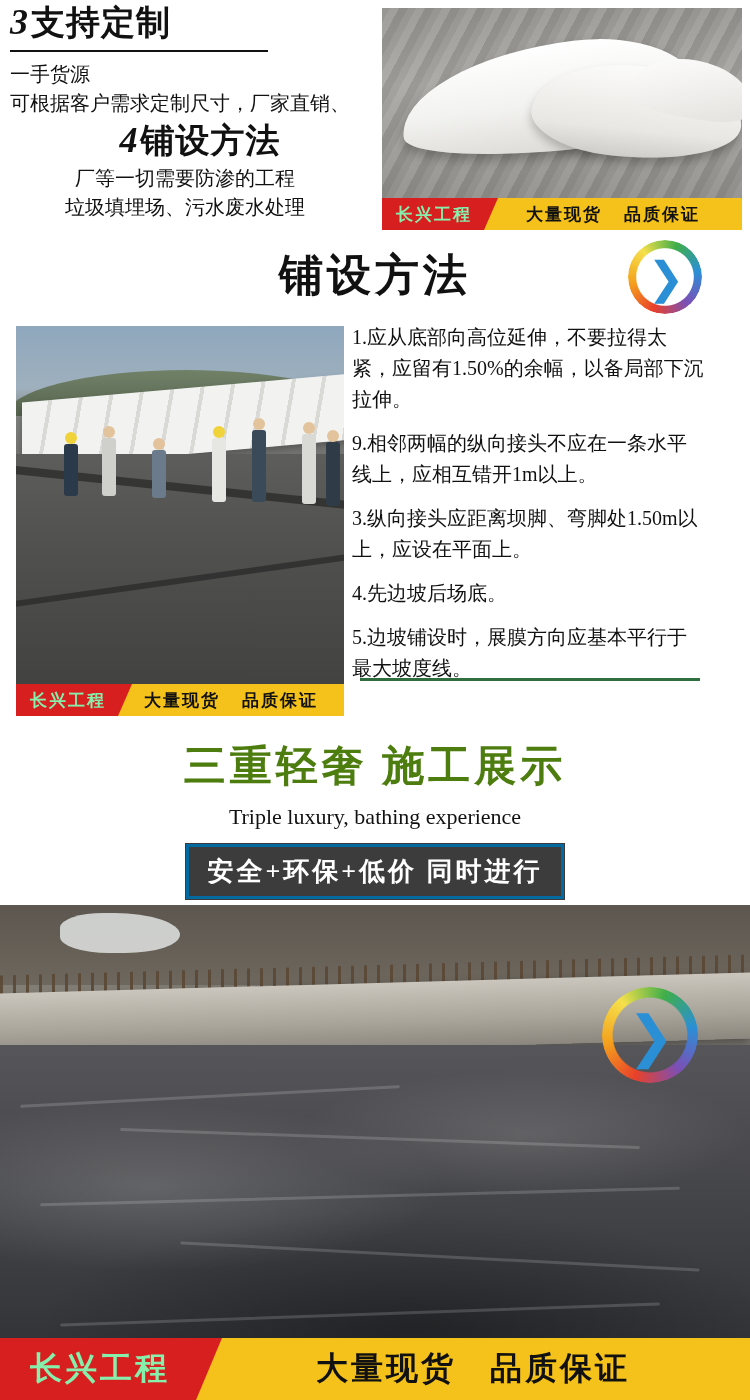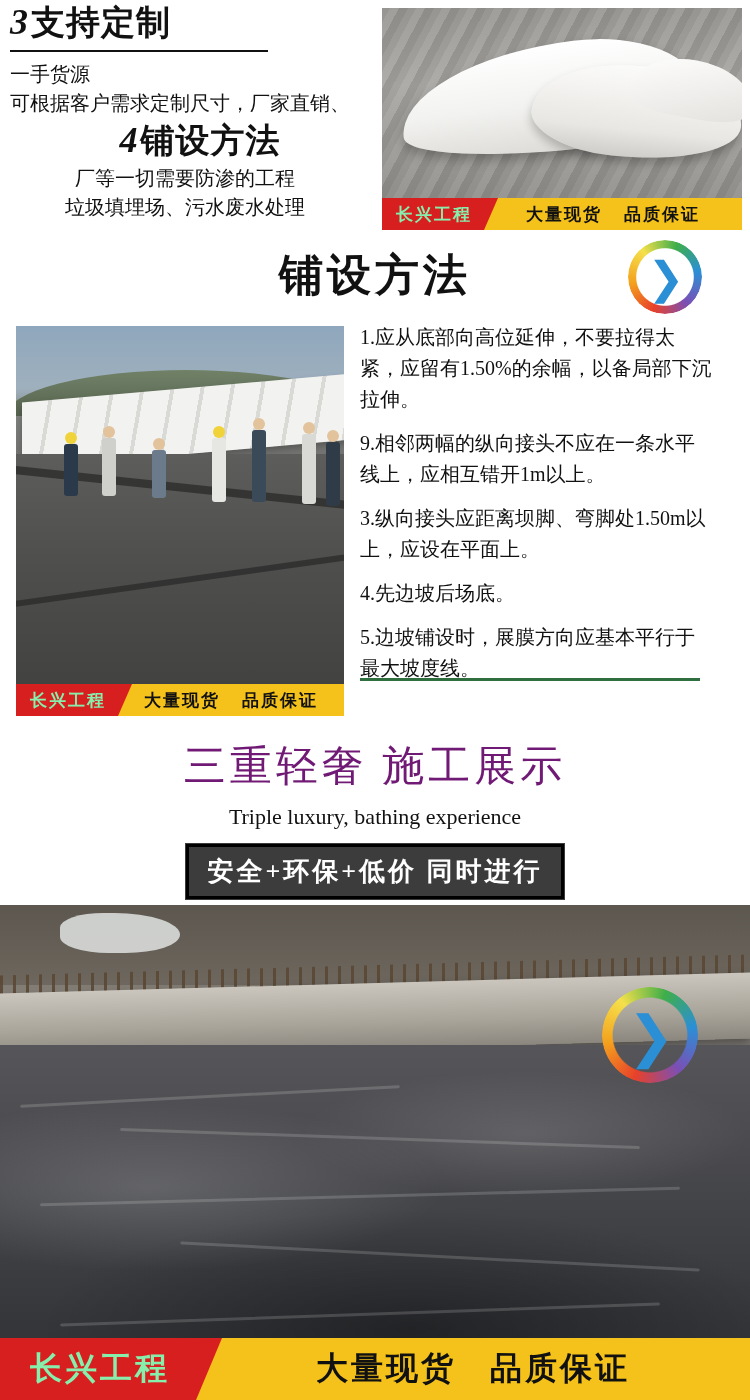--- a/index.html
+++ b/index.html
@@ -310,21 +310,21 @@
     color: #2b8fd6;
     font-size: 44px;
     line-height: 44px;
     font-family: "DejaVu Sans", sans-serif;
     text-align: center;
   }
   .logo-method { right: 2px; top: 0px; }
 
   .steps {
     position: absolute;
-    left: 360px;
+    left: 352px;
     top: 82px;
     width: 352px;
     font-family: "Liberation Serif", serif;
     font-size: 20px;
     line-height: 1.55;
     color: #111;
   }
   .step {
     margin-bottom: 13px;
   }
@@ -338,43 +338,43 @@
 
   
   .banner-section {
     position: relative;
     width: 750px;
     height: 175px;
     text-align: center;
   }
   .banner-cn {
     font-family: "Liberation Serif", serif;
-    font-weight: normal;
+    font-weight: bold;
     font-size: 42px;
     letter-spacing: 4px;
-    color: #701a75;
+    color: #4d7c0f;
     padding-top: 8px;
   }
   .banner-en {
     font-family: "Liberation Serif", serif;
     font-size: 22px;
     color: #111;
     margin-top: 10px;
   }
   .banner-tag {
     display: inline-block;
     margin-top: 14px;
     background: #3c3c3c;
     color: #ffffff;
     font-family: "Liberation Serif", serif;
     font-weight: bold;
     font-size: 26px;
     letter-spacing: 3px;
     padding: 7px 18px;
-    border: 3px solid #000000;
+    border: 3px solid #0369a1;
     outline: 1px solid #3c3c3c;
   }
 
   
   .photo-bottom {
     position: relative;
     width: 750px;
     height: 495px;
     overflow: hidden;
   }

